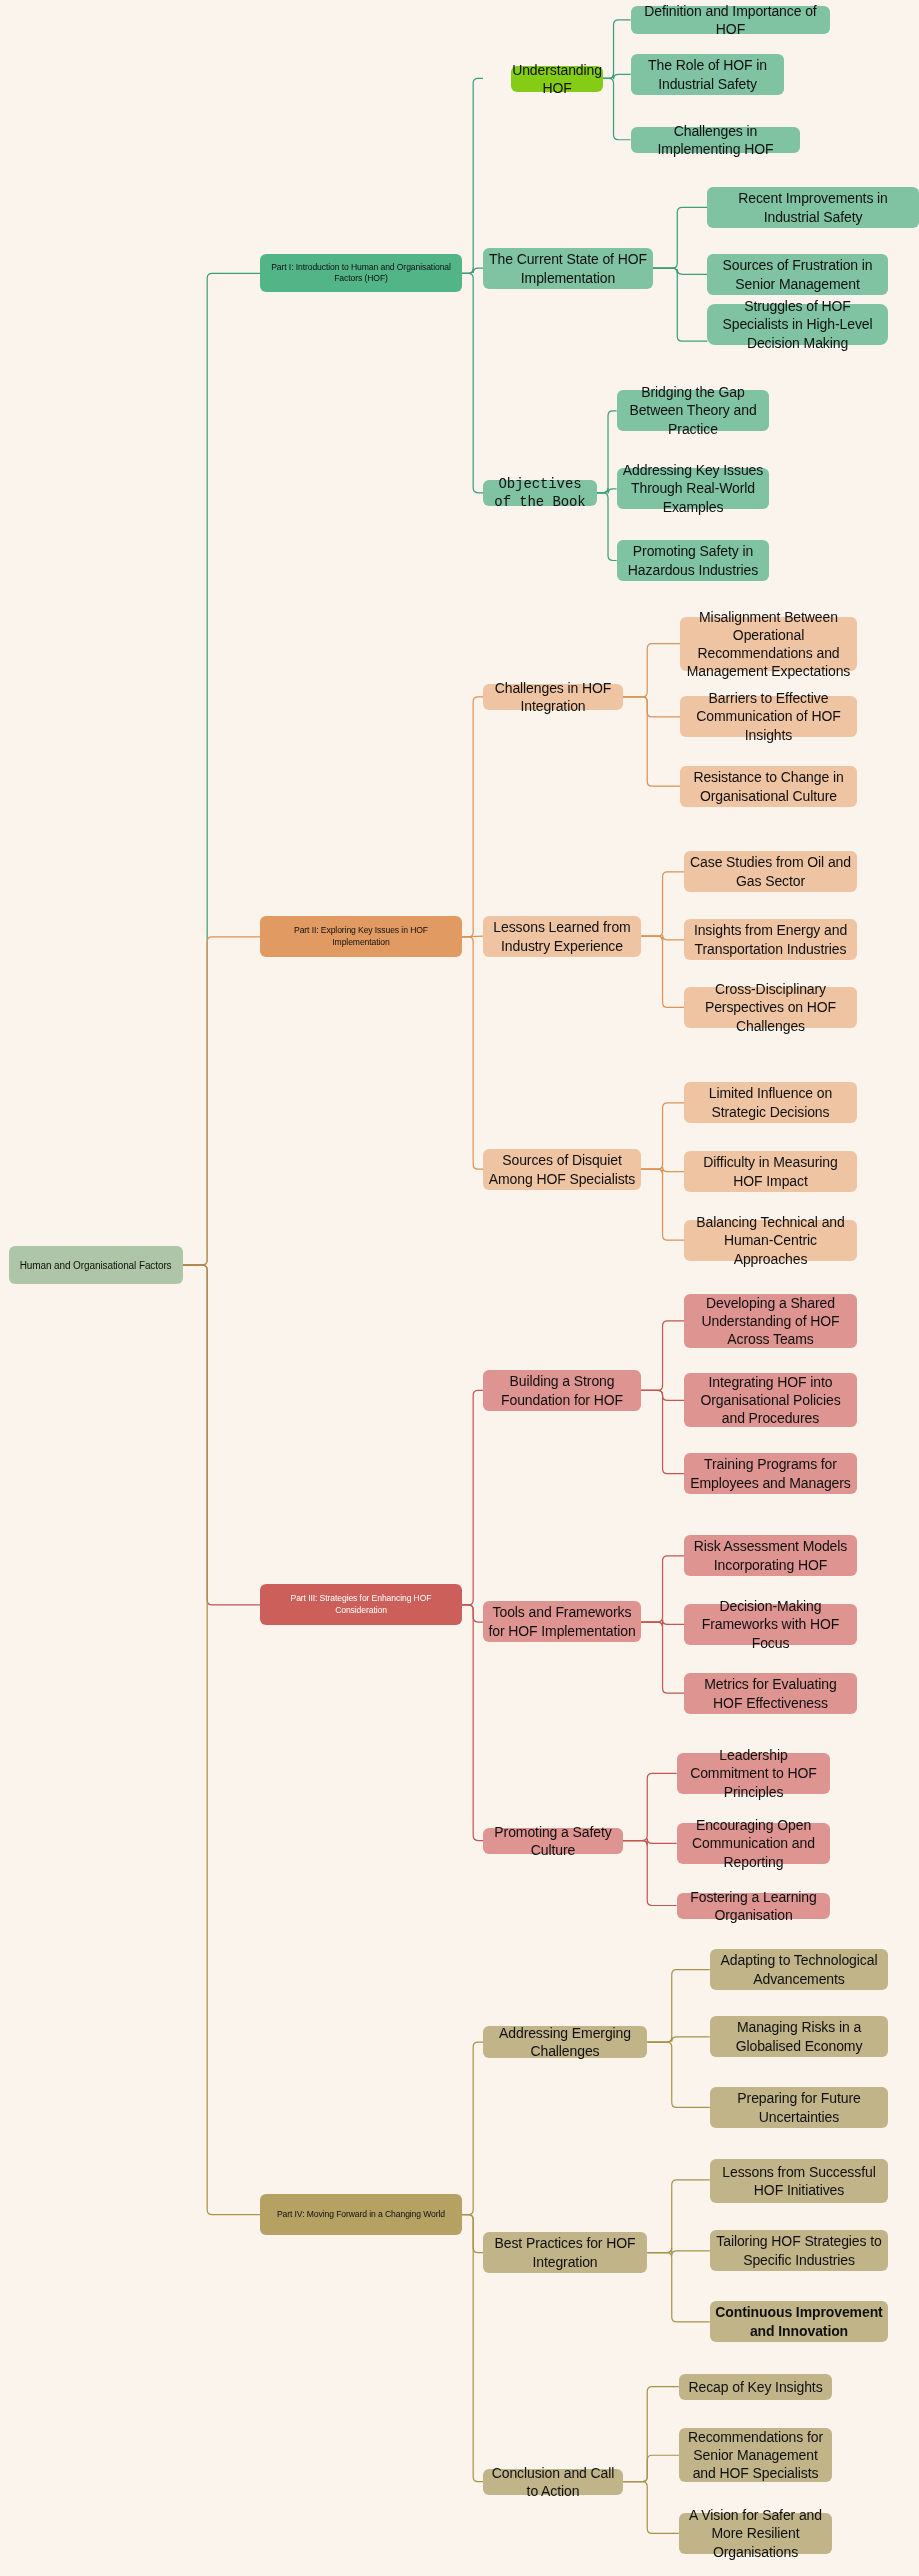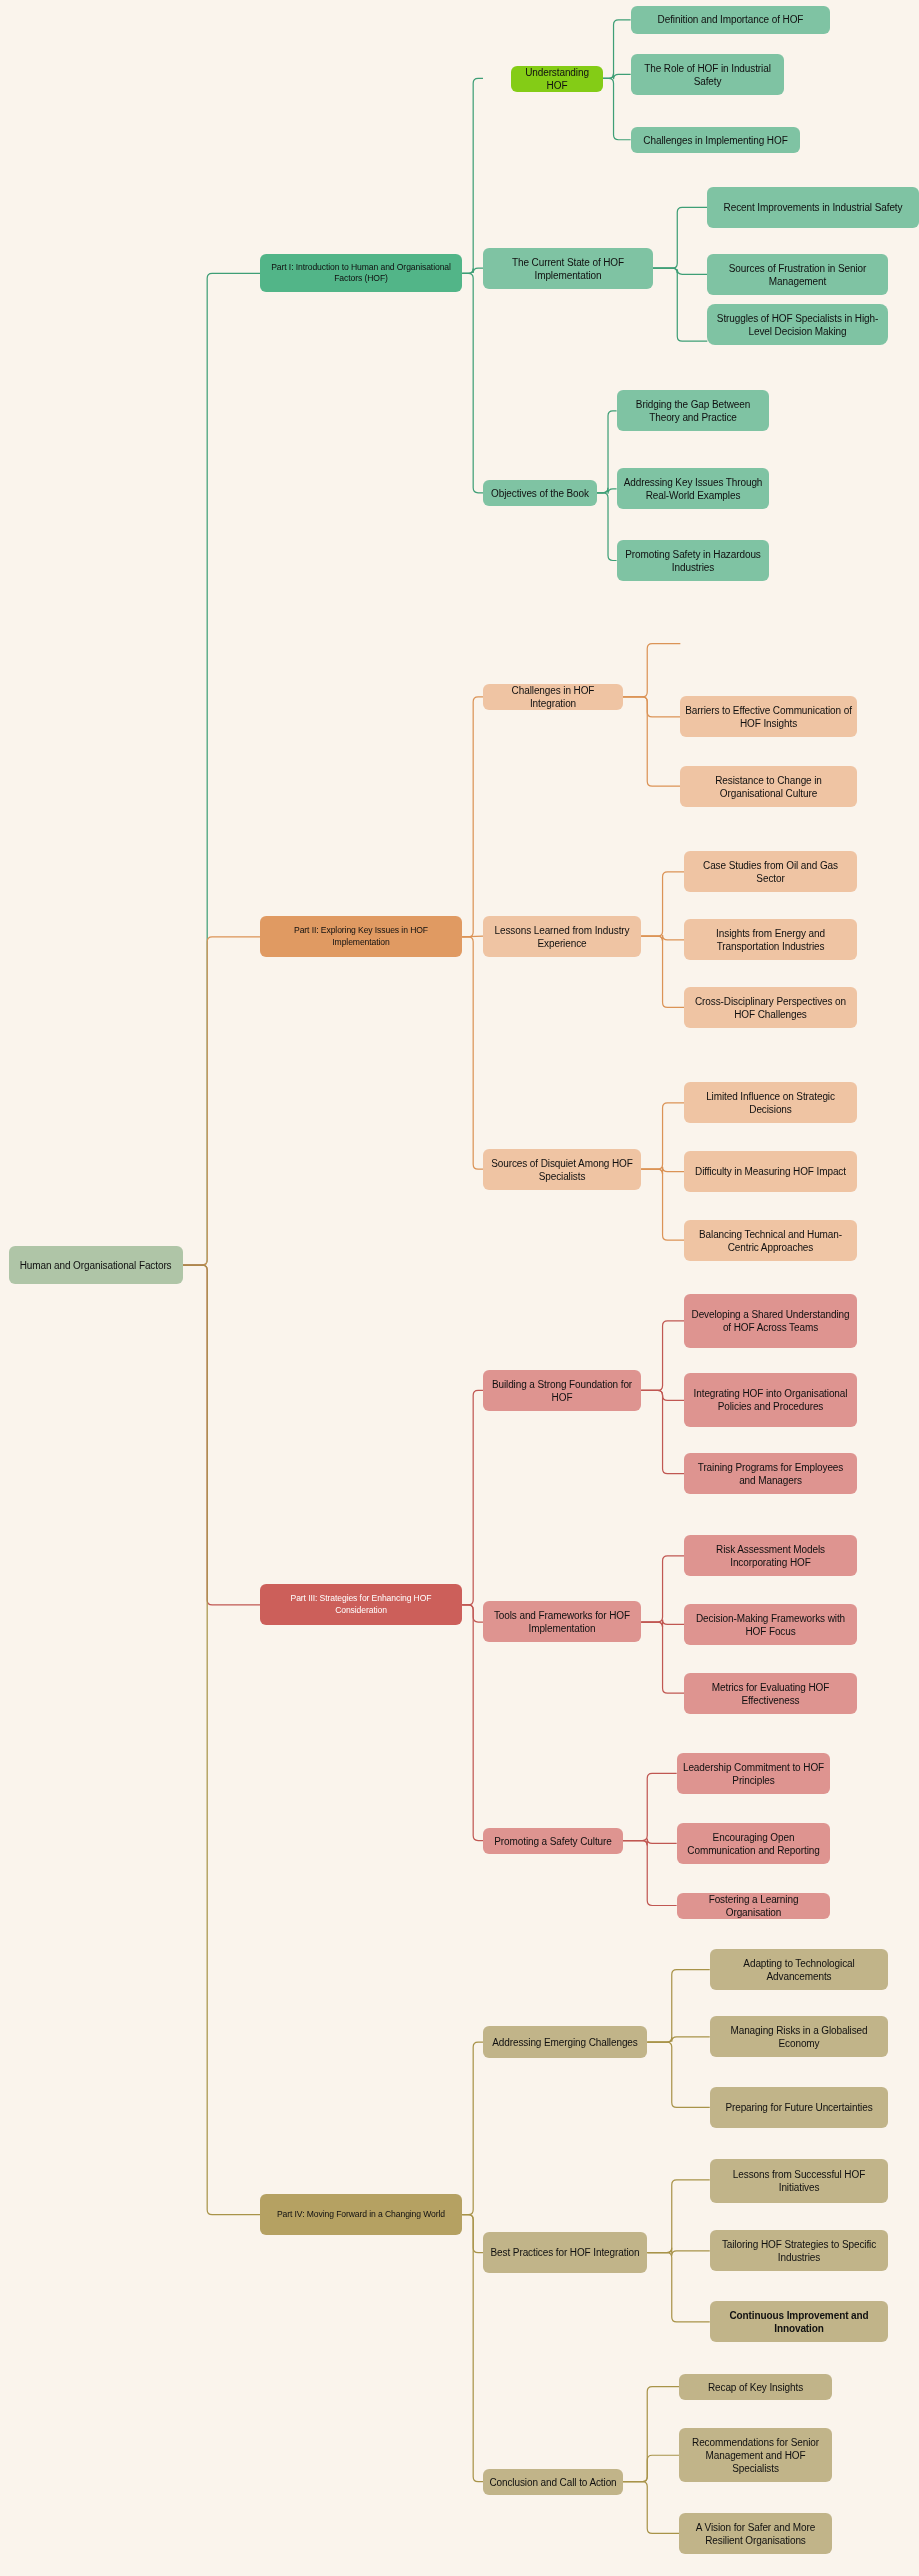--- a/index.html
+++ b/index.html
@@ -13,21 +13,21 @@
   svg#links{position:absolute;left:0;top:0;width:920px;height:2576px;pointer-events:none;}
   .node{
     position:absolute;
     box-sizing:border-box;
     border-radius:6.1px;
     display:flex;align-items:center;justify-content:center;
     text-align:center;
     color:#101010;
     line-height:1.30;
     padding:2.5px 4.9px;
-    font-size:10px;
+    font-size:14px;
     letter-spacing:-0.1px;
   }
   .n-root{font-size:10px;}
   .n-l1{font-size:8.6px;}
   .n-l3 .lbl{display:block;}
 </style>
 </head>
 <body>
 
 <div id="canvas">
@@ -108,37 +108,40 @@
     </div>
     <div class="node n-l3" style="left: 707px; top: 187px; width: 212px; height: 41px; background: rgb(127, 195, 163); color: rgb(16, 16, 16);">
       <span class="lbl">Recent Improvements in Industrial Safety</span>
     </div>
     <div class="node n-l3" style="left: 707px; top: 254px; width: 181px; height: 41px; background: rgb(127, 195, 163); color: rgb(16, 16, 16);">
       <span class="lbl">Sources of Frustration in Senior Management</span>
     </div>
     <div class="node n-l3" style="left: 707px; top: 304px; width: 181px; height: 41px; background: rgb(127, 195, 163); color: rgb(16, 16, 16); border-radius: 8px;">
       <span class="lbl">Struggles of HOF Specialists in High-Level Decision Making</span>
     </div>
-    <div class="node n-l2" style="left: 483px; top: 480px; width: 114px; height: 26px; background: rgb(127, 195, 163); color: rgb(16, 16, 16);">
+    <div class="node n-l2" style="left: 483px; top: 480px; width: 114px; height: 26px; background: rgb(127, 195, 163); color: rgb(16, 16, 16); font-family: Liberation Mono, monospace;">
       <span class="lbl">Objectives of the Book</span>
     </div>
     <div class="node n-l3" style="left: 617px; top: 390px; width: 152px; height: 41px; background: rgb(127, 195, 163); color: rgb(16, 16, 16);">
       <span class="lbl">Bridging the Gap Between Theory and Practice</span>
     </div>
     <div class="node n-l3" style="left: 617px; top: 468px; width: 152px; height: 41px; background: rgb(127, 195, 163); color: rgb(16, 16, 16);">
       <span class="lbl">Addressing Key Issues Through Real-World Examples</span>
     </div>
     <div class="node n-l3" style="left: 617px; top: 540px; width: 152px; height: 41px; background: rgb(127, 195, 163); color: rgb(16, 16, 16);">
       <span class="lbl">Promoting Safety in Hazardous Industries</span>
     </div>
     <div class="node n-l1" style="left: 260px; top: 916px; width: 202px; height: 41px; background: rgb(224, 154, 98); color: rgb(16, 16, 16);">
       <span class="lbl">Part II: Exploring Key Issues in HOF Implementation</span>
     </div>
     <div class="node n-l2" style="left: 483px; top: 684px; width: 140px; height: 26px; background: rgb(239, 196, 163); color: rgb(16, 16, 16);">
       <span class="lbl">Challenges in HOF Integration</span>
+    </div>
+    <div class="node n-l3" style="left: 680px; top: 617px; width: 177px; height: 54px; background: rgb(239, 196, 163); color: rgb(16, 16, 16);">
+      <span class="lbl">Misalignment Between Operational Recommendations and Management Expectations</span>
     </div>
     <div class="node n-l3" style="left: 680px; top: 696px; width: 177px; height: 41px; background: rgb(239, 196, 163); color: rgb(16, 16, 16);">
       <span class="lbl">Barriers to Effective Communication of HOF Insights</span>
     </div>
     <div class="node n-l3" style="left: 680px; top: 766px; width: 177px; height: 41px; background: rgb(239, 196, 163); color: rgb(16, 16, 16);">
       <span class="lbl">Resistance to Change in Organisational Culture</span>
     </div>
     <div class="node n-l2" style="left: 483px; top: 916px; width: 158px; height: 41px; background: rgb(239, 196, 163); color: rgb(16, 16, 16);">
       <span class="lbl">Lessons Learned from Industry Experience</span>
     </div>

